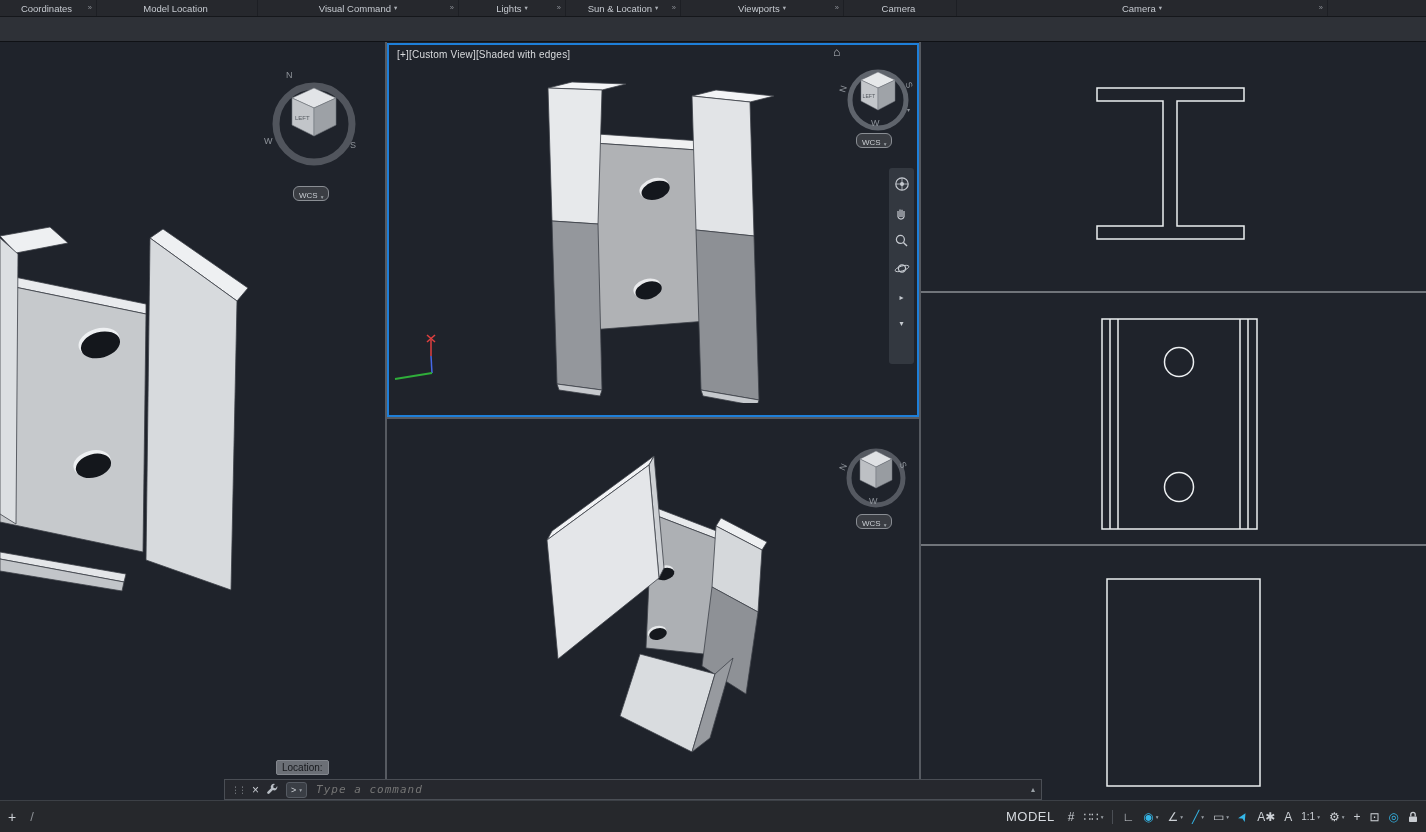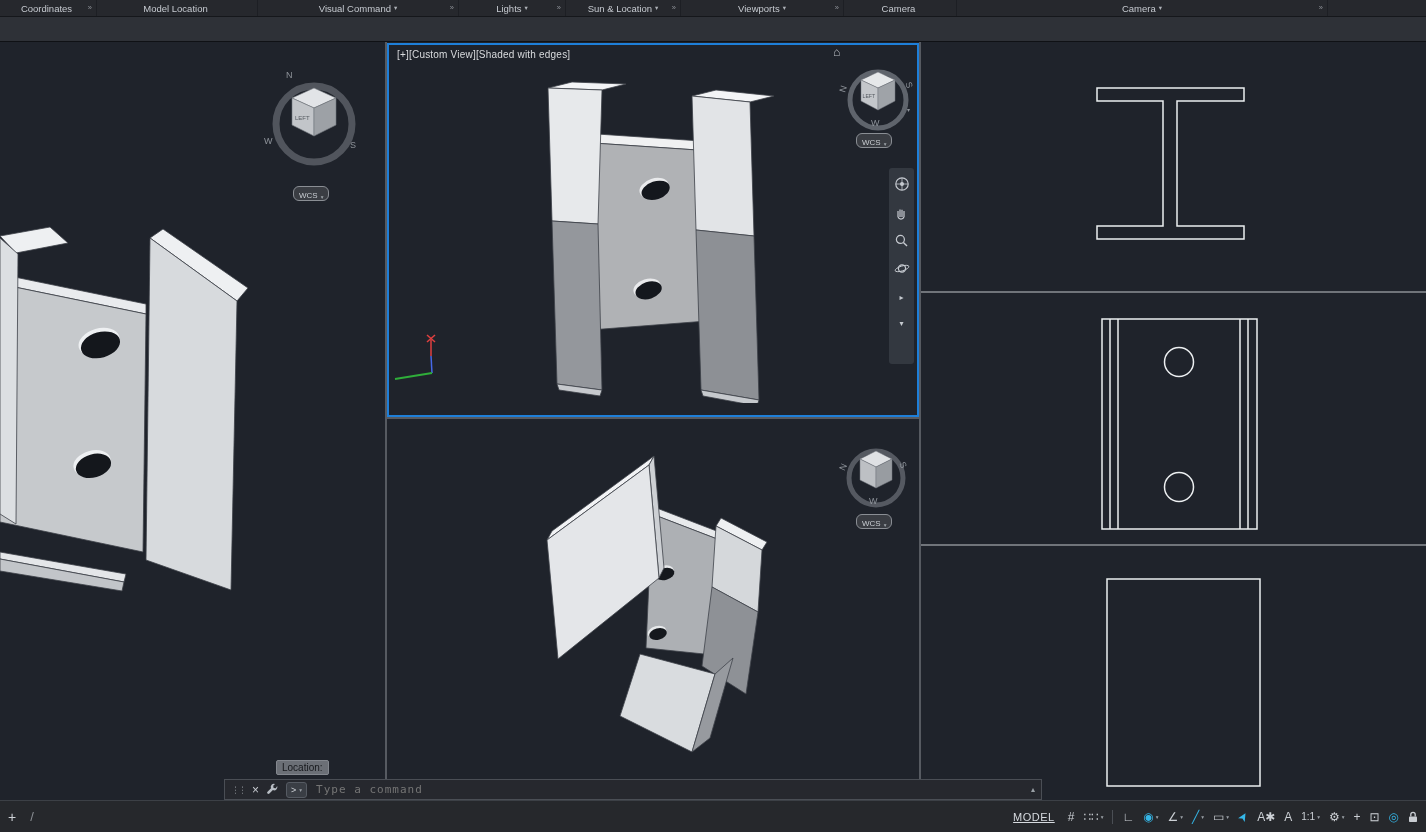--- a/index.html
+++ b/index.html
@@ -44,29 +44,29 @@
   .cmd-tip{position:absolute;left:276px;top:719px;z-index:12;background:#6b6f76;color:#16181c;
            border:1px solid #83878e;border-radius:2px;font-size:10px;padding:0 5px;line-height:13px;}
   .cmd-bar{position:absolute;left:224px;top:738px;width:818px;height:21px;z-index:12;background:#26282e;
            border:1px solid #4a4e55;box-sizing:border-box;display:flex;align-items:center;gap:7px;padding:0 6px;}
   .cmd-bar .drag{font-size:9px;color:#8a8e94;letter-spacing:-2px;}
   .cmd-bar .close{font-size:12px;color:#c7cad0;}
   .cmd-pill{display:inline-flex;align-items:center;gap:3px;background:#3a3e45;border:1px solid #565b63;
             border-radius:3px;height:14px;padding:0 4px;color:#cfd3d8;font-size:9px;}
   .cmd-pill .caret{font-size:5.5px;color:#9aa0a6;}
   .cmd-input{flex:0 0 300px;background:transparent;border:none;outline:none;color:#8b8f96;
-             font-family:"DejaVu Sans Mono",monospace;font-size:11px;letter-spacing:1px;}
+             font-family:"DejaVu Sans Mono",monospace;font-style:italic;font-size:11px;letter-spacing:1px;}
   .cmd-expand{margin-left:auto;font-size:8px;color:#9aa0a6;}
   
   .statusbar{position:absolute;bottom:0;left:0;width:1426px;height:32px;background:#26282c;
              border-top:1px solid #3c4046;display:flex;align-items:center;padding:0 8px;box-sizing:border-box;z-index:40;}
   .sb-left{display:flex;align-items:center;gap:14px;color:#cdd1d6;font-size:14px;}
   .sb-left .slash{color:#8a8e94;font-size:13px;}
   .sb-right{margin-left:auto;display:flex;align-items:center;gap:9px;color:#ccd0d5;font-size:12px;}
-  .sb-right .model{font-size:11px;letter-spacing:.5px;color:#d6dadf;padding:1px 4px;text-decoration:underline;}
+  .sb-right .model{font-size:13px;letter-spacing:.5px;color:#d6dadf;padding:1px 4px;}
   .ic{display:inline-flex;align-items:center;gap:2px;}
   .ic .caret{font-size:5.5px;color:#9aa0a6;}
   .cyan{color:#35b7e8;}
   .rot{display:inline-block;transform:rotate(-60deg);}
   .sep{width:1px;height:14px;background:#4a4e54;}
   .scale{font-size:10px;}
 </style>
 </head>
 <body>
 

